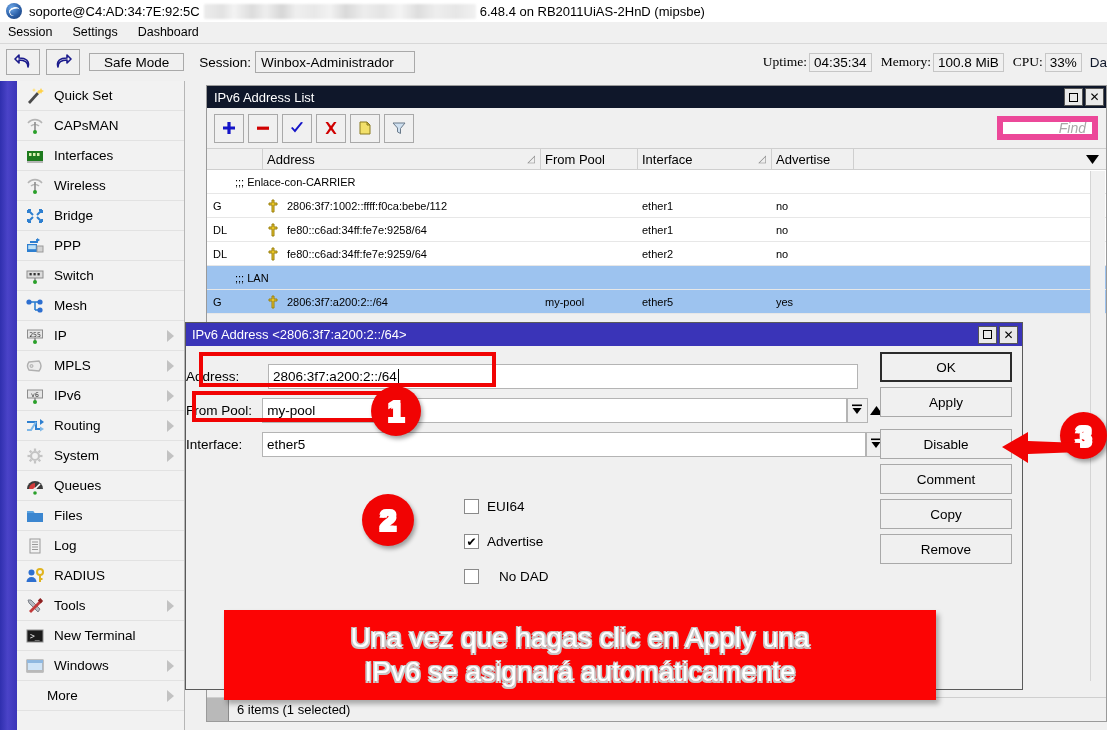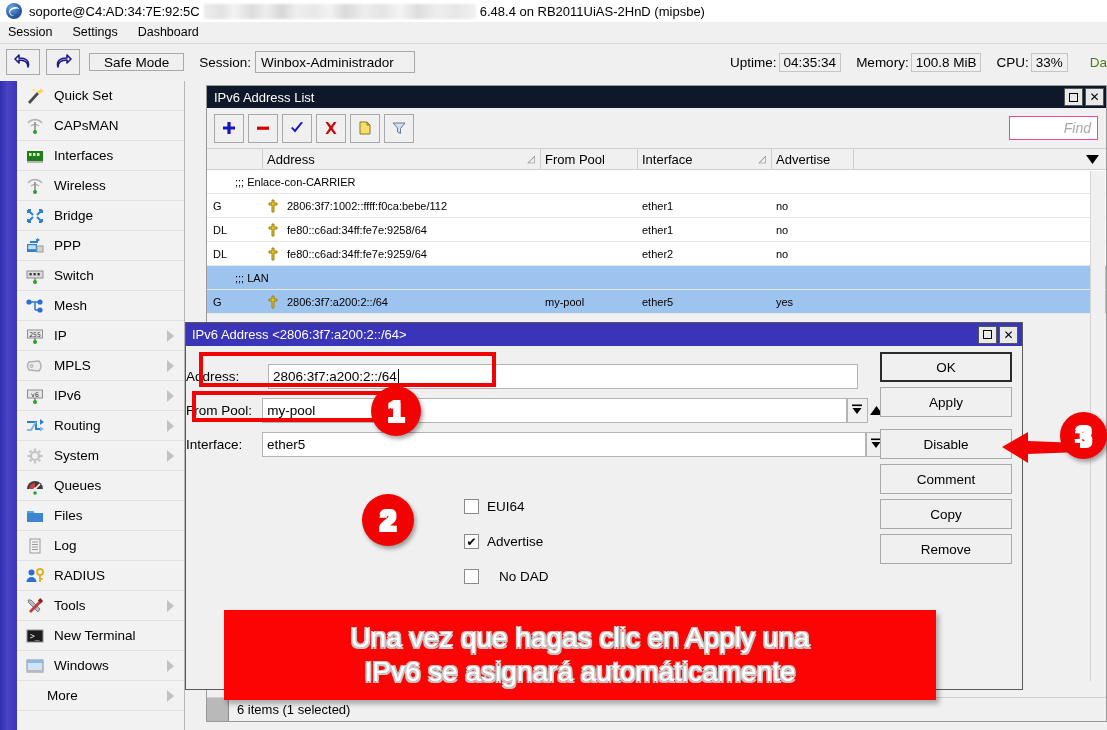--- a/index.html
+++ b/index.html
@@ -90,26 +90,26 @@
     min-width: 160px;
     border: 1px solid #a9a9a9; background: #f0f0f0;
     display: flex; align-items: center;
     font-size: 13.5px; color: #000;
   }
   .tb-right {
     margin-left: auto; display: flex; align-items: center;
     font-size: 13.5px; color: #000; padding-right: 0px;
     white-space: nowrap;
   }
-  .tb-right .lab { margin-left: 15px; }
+  .tb-right .lab { margin-left: 9px; font-family: Liberation Serif, serif; }
   .tb-right .val {
     margin-left: 2px; padding: 1px 4px;
     border: 1px solid #c6c6c6; background: #f0f0f0;
   }
-  .tb-right .tail { margin-left: 22px; color: #4d7c0f; }
+  .tb-right .tail { margin-left: 8px; color: #0f172a; }
 
   
   .side-rail {
     position: absolute; left: 0; top: 81px; width: 17px; height: 649px;
     background: linear-gradient(90deg, #2f2fae 0%, #4a43c8 45%, #3b35b8 100%);
   }
   .rail-text {
     position: absolute; left: -61px; top: 165px;
     width: 180px;
     transform: rotate(-90deg);
@@ -182,22 +182,22 @@
     display: flex; align-items: center;
     padding-left: 7px;
   }
   .lt-btn {
     width: 30px; height: 29px; margin-right: 4px;
     border: 1px solid #a9a9a9; background: #f0f0f0;
     display: flex; align-items: center; justify-content: center;
   }
   .find-box {
     margin-left: auto; margin-right: 8px;
-    width: 89px; height: 24px;
-    border: 1px solid #ec4899; background: #fff;
+    width: 101px; height: 24px;
+    border: 6px solid #ec4899; background: #fff;
     display: flex; align-items: center; justify-content: flex-end;
     padding-right: 6px;
     color: #a8a8a8; font-size: 14px; font-style: italic;
   }
 
   .grid-head {
     display: flex; height: 22px;
     background: #f0f0f0;
     border-top: 1px solid #cfcfcf;
     border-bottom: 1px solid #cfcfcf;

